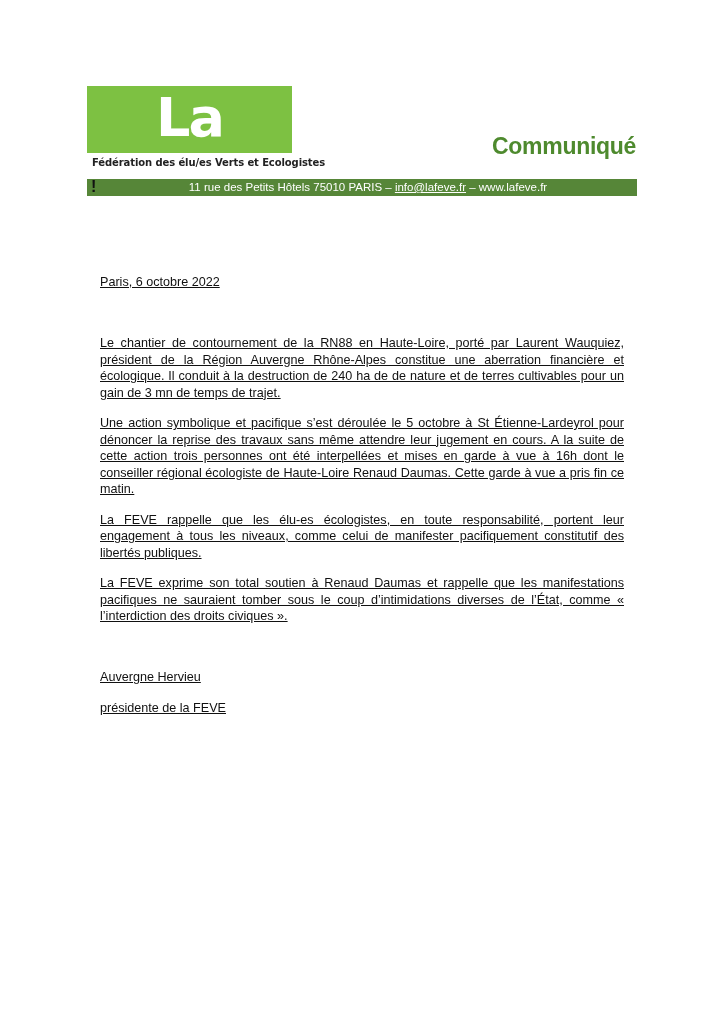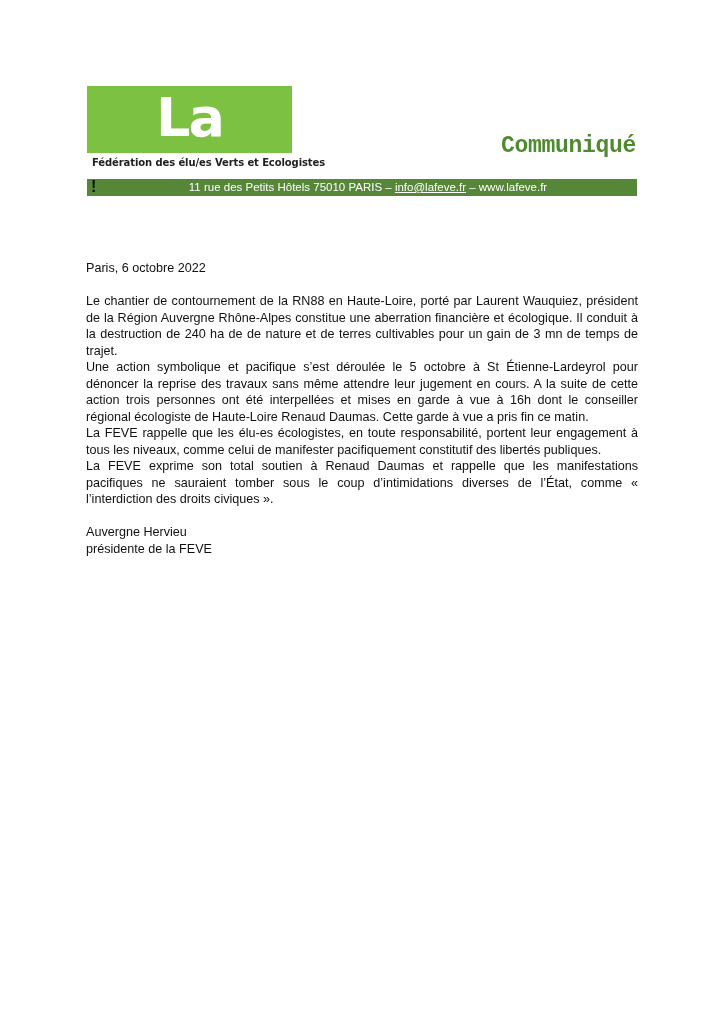--- a/index.html
+++ b/index.html
@@ -1,26 +1,26 @@
 <!DOCTYPE html>
 <html><head>
 <meta charset="utf-8">
 <style>
   html, body { margin:0; padding:0; background:#ffffff; }
   body { width:724px; height:1024px; position:relative; overflow:hidden; font-family:"Liberation Sans", sans-serif; color:#111; }
   .logo { position:absolute; left:87px; top:86px; width:205px; height:67px; background:#7dc142; }
   .logo-text { position:absolute; left:0; right:0; top:-4px; text-align:center; color:#fff; font-family:"DejaVu Sans", sans-serif; font-weight:bold; font-size:54px; letter-spacing:-2px; line-height:72px; }
   .logo-sub { position:absolute; left:92px; top:157px; font-family:"DejaVu Sans", sans-serif; font-weight:bold; font-size:10px; color:#222; letter-spacing:-0.1px; }
-  .title { position:absolute; right:88px; top:133px; font-family:Liberation Mono, monospace; font-weight:bold; font-size:23px; color:#4e8a2e; letter-spacing:-0.3px; }
+  .title { position:absolute; right:88px; top:133px; font-family:Liberation Sans, sans-serif; font-weight:bold; font-size:23px; color:#4e8a2e; letter-spacing:-0.3px; }
   .banner { position:absolute; left:87px; top:179px; width:550px; height:17px; background:#568638; color:#fff; font-size:11.5px; line-height:17px; }
   .banner .bang { position:absolute; left:4px; top:-1px; color:#111; font-weight:bold; font-size:16px; }
   .banner .addr { position:absolute; left:0; right:16px; text-align:center;padding-left:28px; }
   .banner .addr a { color:#fff; text-decoration:underline; }
   .body { position:absolute; left:86px; top:260px; width:552px; font-size:12.6px; line-height:16.5px; text-align:justify; }
-  .body p { margin:0; }
+  .body p { margin:14px;text-decoration:underline; }
   .gap { height:16.5px; }
 </style>
 </head>
 <body>
 
 <div class="logo">
   <div class="logo-text">La feve</div>
 </div>
 <div class="logo-sub">Fédération des élu/es Verts et Ecologistes</div>
 

